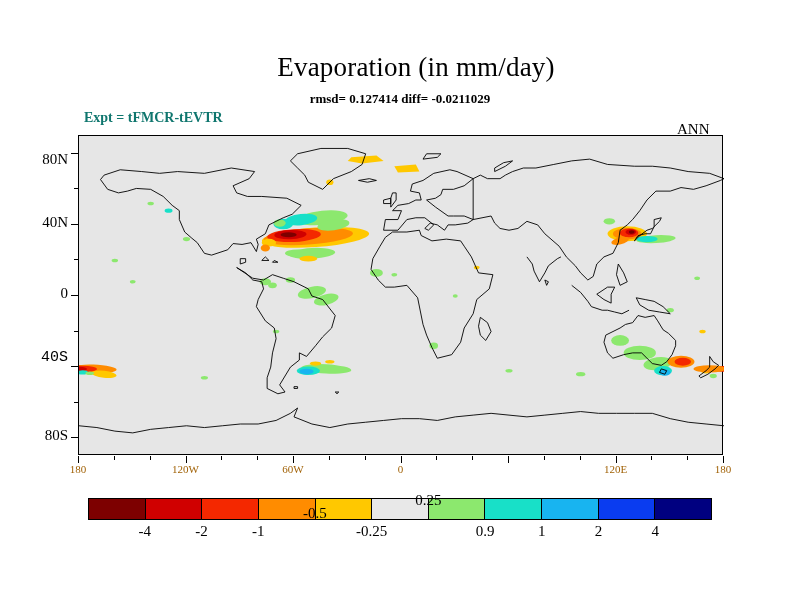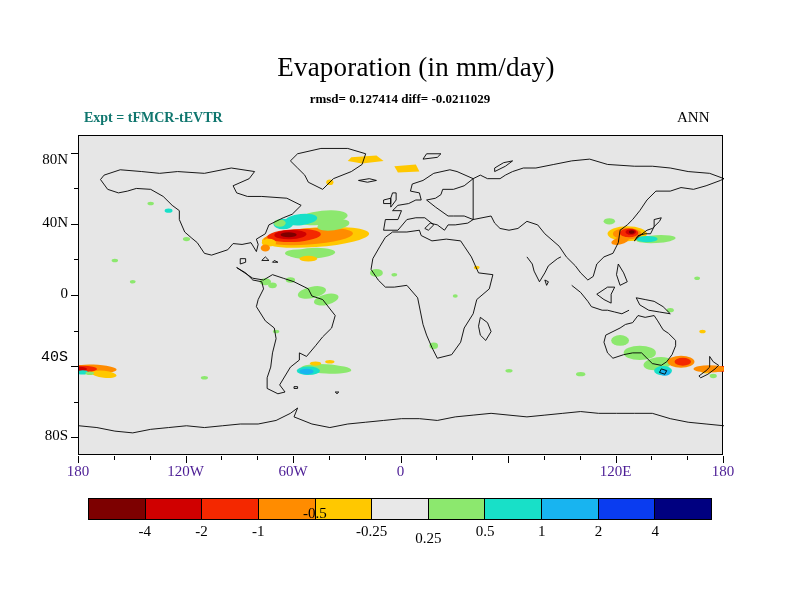--- a/index.html
+++ b/index.html
@@ -33,21 +33,21 @@
     position:absolute;background:#e6e6e6;
     border:1px solid #000;box-sizing:border-box;
   }
   .mapsvg{position:absolute;left:0;top:0;}
 
   .ylab{
     position:absolute;text-align:right;font-size:15px;color:#000;
     white-space:nowrap;
   }
   .xlab{
-    position:absolute;text-align:center;font-size:15px;color:#4c1d95;
+    position:absolute;text-align:center;font-size:11px;color:#a16207;
     white-space:nowrap;
   }
 
   .cbar{position:absolute;box-sizing:border-box;border:1px solid #000;display:flex;}
   .cbar i{display:block;height:100%;flex:1 1 0;border-right:1px solid #000;}
   .cbar i:last-child{border-right:none;}
   .cbtick{
     position:absolute;text-align:center;font-size:15px;color:#000;
     white-space:nowrap;
   }
@@ -57,21 +57,21 @@
 
 <div id="fig">
 
   <div class="title" id="f-title" style="top: 52px; padding-left: 16px;">Evaporation (in mm/day)</div>
 
   <div class="sub1" id="f-sub1" style="top: 91px;">rmsd= 0.127414 diff= -0.0211029</div>
 
 
   <div class="hdr-left" id="f-hleft" style="left: 84px; top: 110px;">Expt = tFMCR-tEVTR</div>
 
-  <div class="hdr-right" id="f-hright" style="left: 677px; top: 109px;">ANN</div>
+  <div class="hdr-right" id="f-hright" style="left: 677px; top: 121px;">ANN</div>
 
   <div class="plotbox" id="plotbox" style="left: 78px; top: 135px; width: 645px; height: 320px; background: rgb(230, 230, 230);">
     <svg class="mapsvg" id="mapsvg" xmlns="http://www.w3.org/2000/svg" width="645" height="320" viewBox="0 0 645 320">
         <g>
           <ellipse cx="236.49999999999997" cy="101.33333333333333" rx="53.75" ry="9.777777777777777" fill="#ffc800" transform="rotate(-4 236.49999999999997 101.33333333333333)"></ellipse>
           <ellipse cx="229.33333333333334" cy="100.44444444444444" rx="44.79166666666667" ry="8.177777777777777" fill="#ff8c00" transform="rotate(-4 229.33333333333334 100.44444444444444)"></ellipse>
           <ellipse cx="215" cy="99.55555555555556" rx="26.875" ry="6.4" fill="#f42800" transform="rotate(-3 215 99.55555555555556)"></ellipse>
           <ellipse cx="211.41666666666666" cy="98.66666666666667" rx="16.125" ry="4.622222222222223" fill="#d00000" transform="rotate(-2 211.41666666666666 98.66666666666667)"></ellipse>
           <ellipse cx="209.625" cy="98.66666666666667" rx="8.0625" ry="2.488888888888889" fill="#7d0000"></ellipse>
           <ellipse cx="189.91666666666669" cy="106.66666666666666" rx="7.166666666666667" ry="3.9111111111111114" fill="#ffc800"></ellipse>
@@ -231,20 +231,20 @@
       <i style="background: rgb(24, 180, 240);"></i>
       <i style="background: rgb(10, 60, 240);"></i>
       <i style="background: rgb(0, 0, 128);"></i>
     </div>
   <div id="cbticks">
       <div class="cbtick" style="left: 114.727px; top: 523px; width: 60px;">-4</div>
       <div class="cbtick" style="left: 171.455px; top: 523px; width: 60px;">-2</div>
       <div class="cbtick" style="left: 228.182px; top: 523px; width: 60px;">-1</div>
       <div class="cbtick" style="left: 284.909px; top: 505px; width: 60px;">-0.5</div>
       <div class="cbtick" style="left: 341.636px; top: 523px; width: 60px;">-0.25</div>
-      <div class="cbtick" style="left: 398.364px; top: 530px; width: 60px;">0.25</div>
-      <div class="cbtick" style="left: 455.091px; top: 523px; width: 60px;">0.5</div>
+      <div class="cbtick" style="left: 398.364px; top: 492px; width: 60px;">0.25</div>
+      <div class="cbtick" style="left: 455.091px; top: 523px; width: 60px;">0.9</div>
       <div class="cbtick" style="left: 511.818px; top: 523px; width: 60px;">1</div>
       <div class="cbtick" style="left: 568.545px; top: 523px; width: 60px;">2</div>
       <div class="cbtick" style="left: 625.273px; top: 523px; width: 60px;">4</div>
     </div>
 
 </div>
 
 </body></html>

